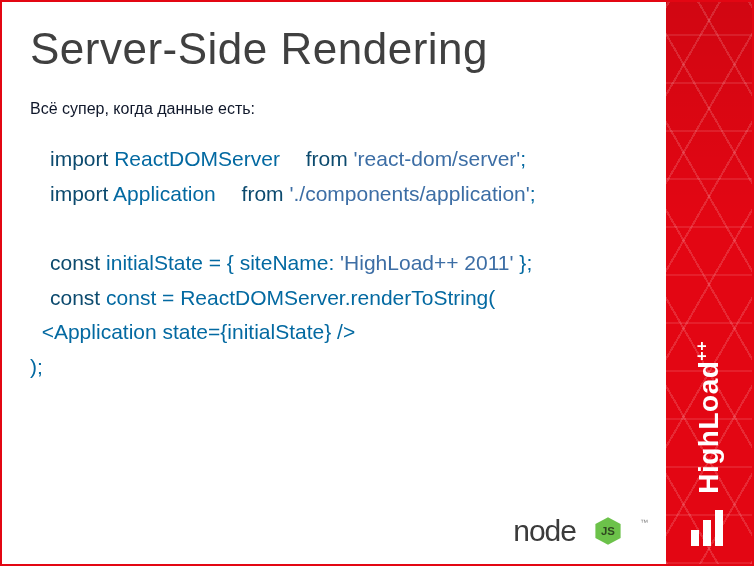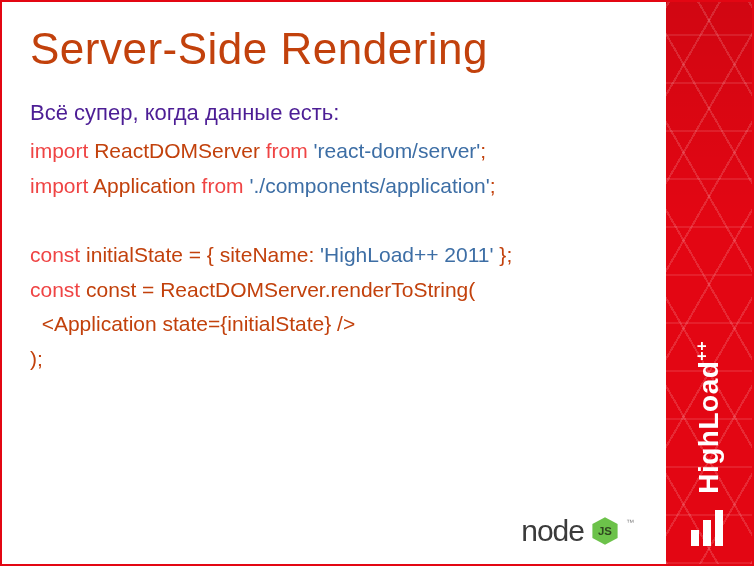--- a/index.html
+++ b/index.html
@@ -19,38 +19,38 @@
     position: relative;
   }
   .content {
     flex: 1;
     padding: 22px 20px 20px 28px;
     position: relative;
   }
   .title {
     font-size: 44px;
     font-weight: 400;
-    color: #c2410c;
+    color: #404040;
     margin-bottom: 26px;
     letter-spacing: 0.5px;
   }
   .subtitle {
-    font-size: 22px;
-    color: #4c1d95;
-    margin-bottom: 8px;
+    font-size: 16px;
+    color: #0f172a;
+    margin-bottom: 24px;
   }
   .code {
     font-size: 21px;
     line-height: 1.65;
     font-family: Arial, Helvetica, sans-serif;
     white-space: pre-wrap;
   }
-  .kw { color: #ef4444; }
+  .kw { color: #0c4a6e; margin-left: 20px; }
   .str { color: #3d6ea5; }
-  .plain { color: #c2410c; }
+  .plain { color: #0369a1; }
   .sidebar {
     width: 86px;
     height: 100%;
     background: #e30613;
     position: relative;
     overflow: hidden;
   }
   .sidebar-pattern {
     position: absolute;
     inset: 0;
@@ -82,24 +82,24 @@
     font-size: 16px;
     vertical-align: top;
   }
   .brand-logo {
     width: 44px;
     height: 44px;
   }
   .footer-logo {
     position: absolute;
     bottom: 16px;
-    right: 32px;
+    right: 18px;
     display: flex;
     align-items: center;
-    gap: 4px;
+    gap: 15px;
   }
   .node-text {
     font-size: 30px;
     color: #3b3b3b;
     font-weight: 400;
     letter-spacing: -1px;
   }
   .node-hex {
     width: 30px;
     height: 30px;

